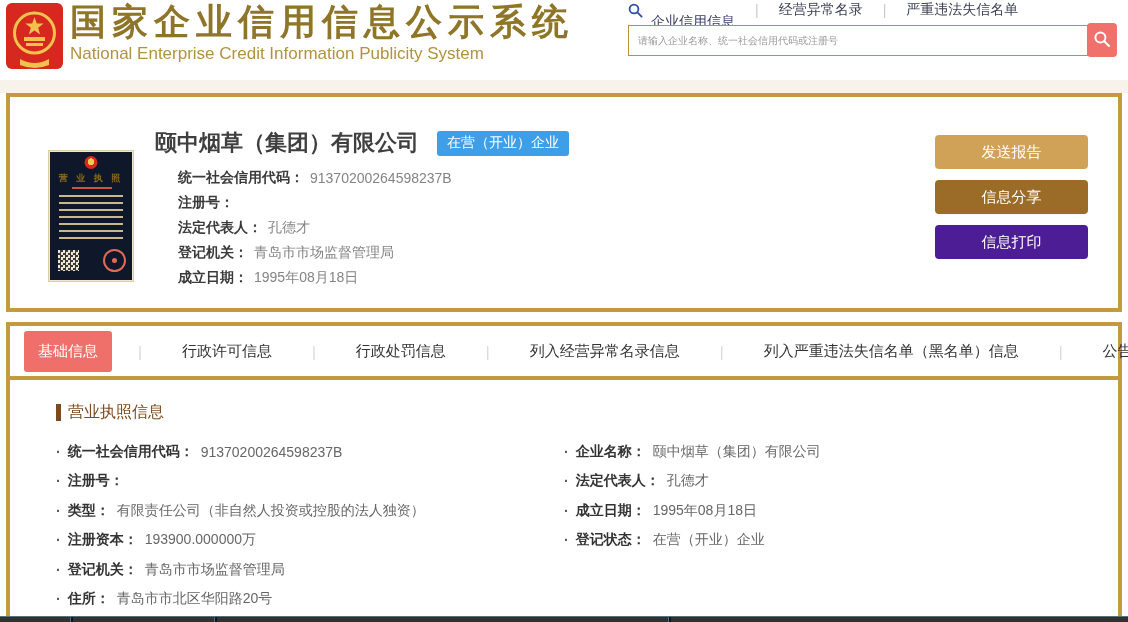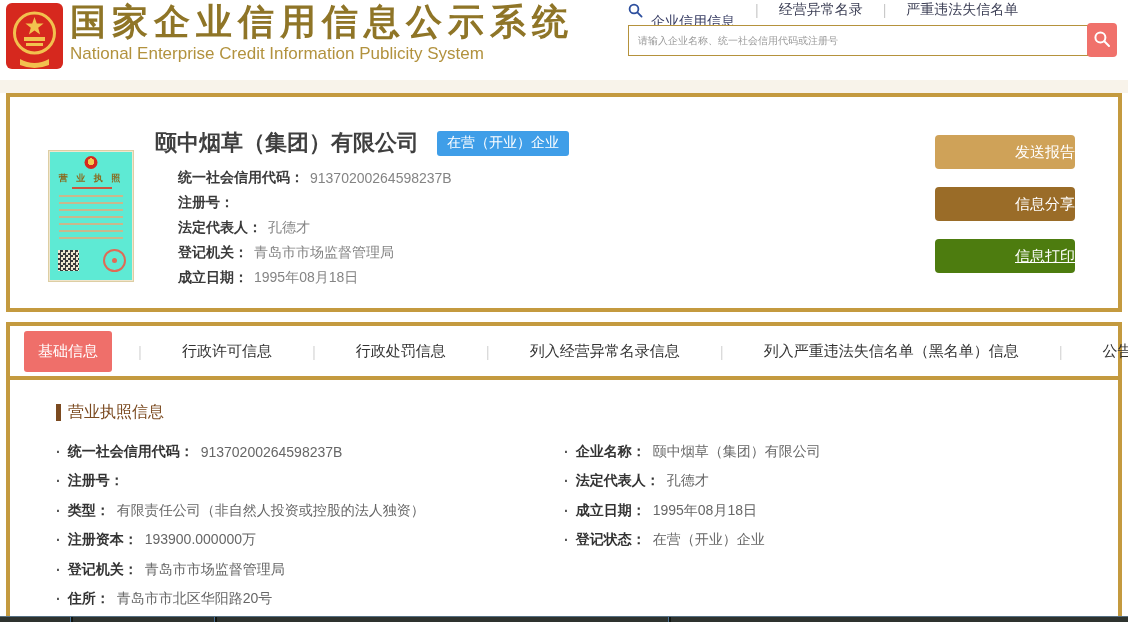--- a/index.html
+++ b/index.html
@@ -37,21 +37,21 @@
   }
 
   .cream-band { position:absolute; left:0; top:80px; width:1128px; height:13px; background:#f8f3ea; }
 
   
   .card1 { position:absolute; left:6px; top:93px; width:1116px; height:219px;
            border:4px solid #c49a3f; background:#fff; }
 
   .license {
     position:absolute; left:38px; top:53px; width:86px; height:132px;
-    background:#5eead4; border:1px solid #ddcea4; cursor:pointer;
+    background:#0f172a; border:1px solid #ddcea4; cursor:pointer;
     box-shadow:0 0 0 1px #f0e6cd inset;
   }
   .lic-emblem { position:absolute; left:50%; top:5px; transform:translateX(-50%);
     width:13px; height:13px; border-radius:50%;
     background:radial-gradient(circle at 50% 45%, #f4c94f 0 35%, #d6281e 36% 100%); }
   .lic-title { position:absolute; left:0; right:0; top:21px; text-align:center;
     font-size:9px; color:#8a6a1e; letter-spacing:3px; font-weight:bold; white-space:nowrap; }
   .lic-red { position:absolute; left:23px; top:36px; width:40px; height:2px; background:#cc5540; }
   .lic-lines { position:absolute; left:10px; right:10px; top:44px; height:48px;
     background:repeating-linear-gradient(to bottom,#c9b88c 0 2px,transparent 2px 7px); }
@@ -67,25 +67,25 @@
   .company-name { font-size:22px; font-weight:bold; color:#3f3f3f; white-space:nowrap; }
   .status-badge { margin-left:18px; background:#3f9ee8; color:#fff; font-size:14px;
     padding:3px 10px 4px; border-radius:3px; white-space:nowrap; }
 
   .c1-fields { margin-top:6px; margin-left:23px; }
   .c1-row { height:25px; display:flex; align-items:center; font-size:14px; }
   .c1-label { font-weight:bold; color:#3a3a3a; white-space:nowrap; }
   .c1-value { color:#848484; margin-left:6px; white-space:nowrap; }
 
   .actions { position:absolute; right:43px; top:38px; width:140px; }
-  .act-btn { display:block; width:140px; height:34px; margin-bottom:18px; border:none;
-    border-radius:4px; color:#fff; font-size:15px; cursor:pointer; font-family:inherit;text-align:right; }
+  .act-btn { display:block; width:153px; height:34px; margin-bottom:11px; border:none;
+    border-radius:4px; color:#fff; font-size:15px; cursor:pointer; font-family:inherit; }
   .act-0 { background:#cfa258; }
   .act-1 { background:#9a6c28; }
-  .act-2 { background:#4d7c0f;text-decoration:underline; }
+  .act-2 { background:#4c1d95; }
 
   
   .card2 { position:absolute; left:6px; top:322px; width:1116px; height:302px;
     border:4px solid #c49a3f; border-bottom:none; background:#fff; }
   .tabbar { height:50px; display:flex; align-items:center; padding-left:8px; font-size:15px; }
   .tab { color:#333; padding:11px 14px; white-space:nowrap; cursor:pointer; }
   .tab.active { background:#ef6f6a; color:#fff; border-radius:3px; margin-left:6px; }
   .tab-sep { color:#d8d8d8; margin:0 26px; }
   .tab-divider { height:4px; background:#c49a3f; width:100%; }
 

